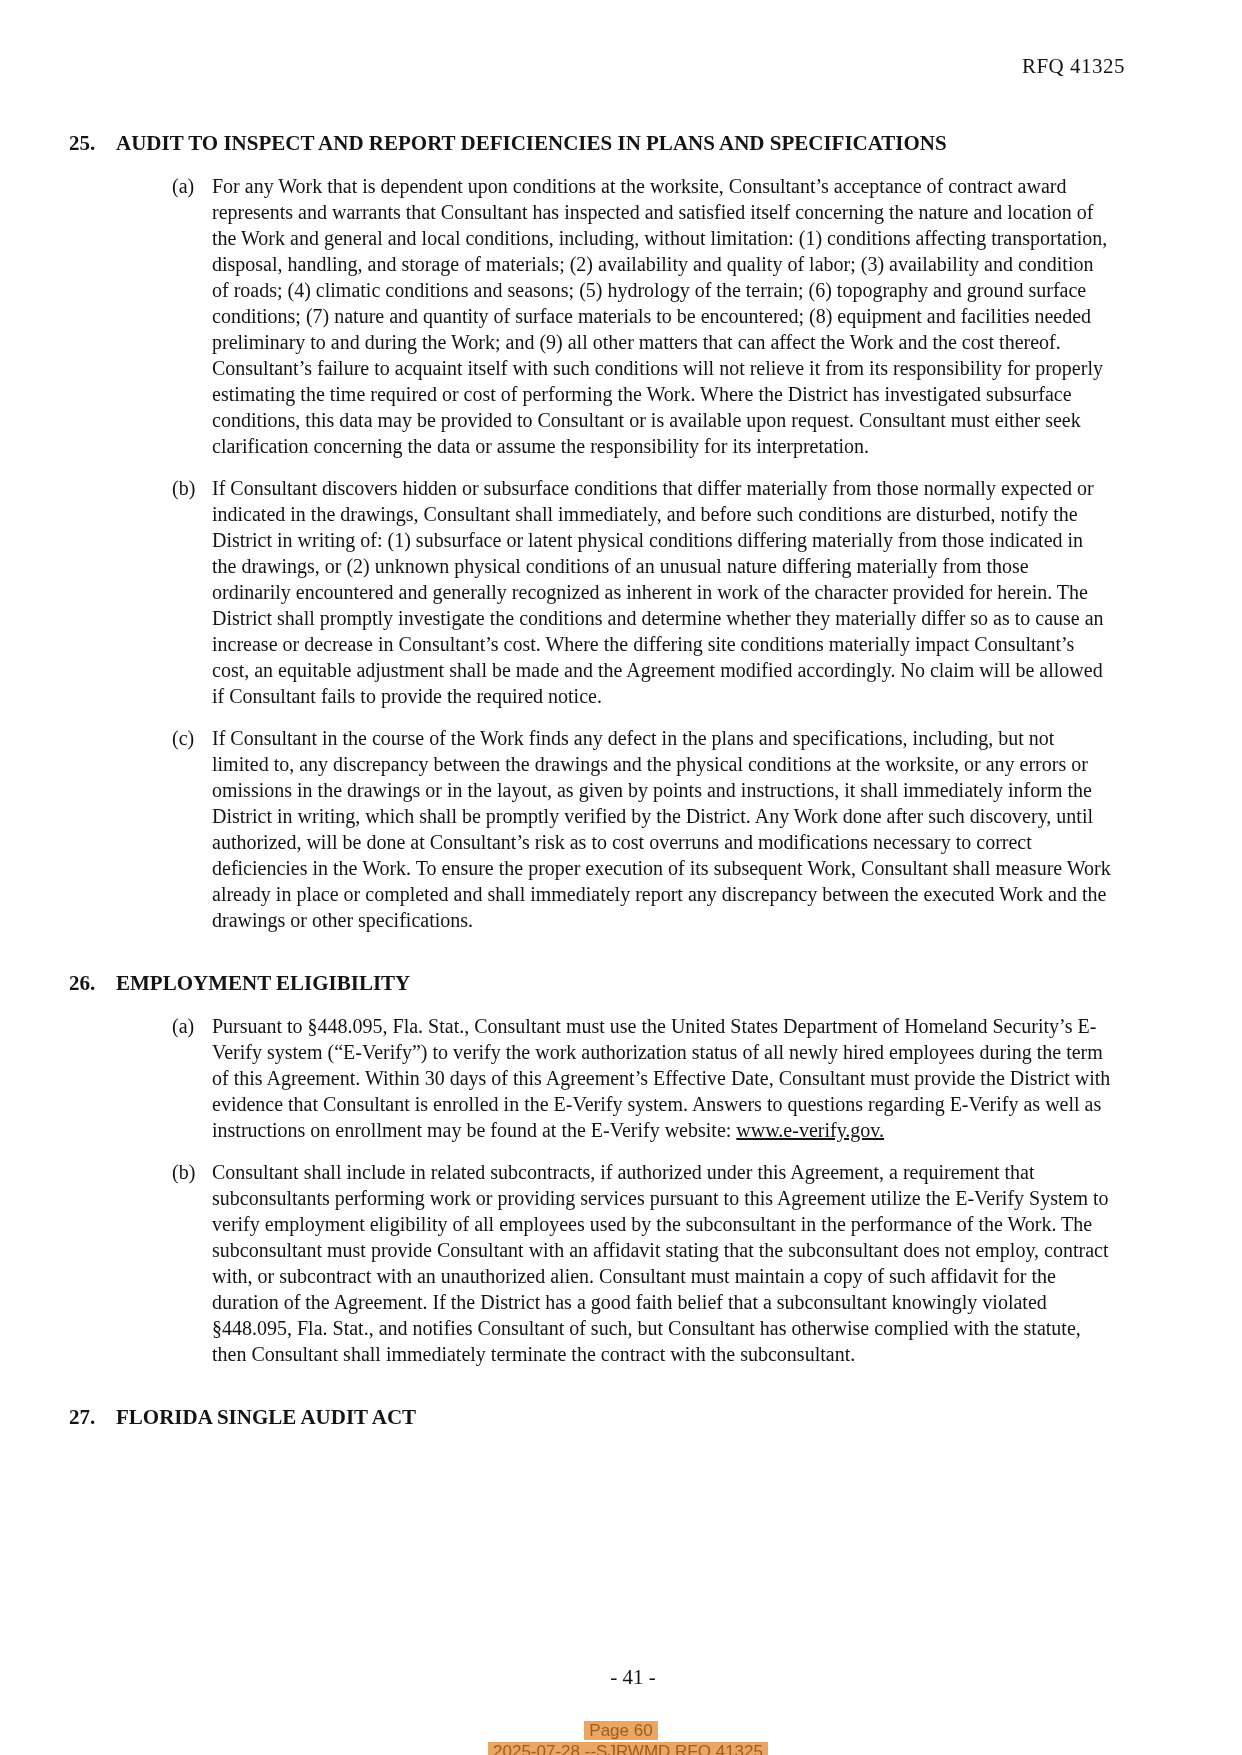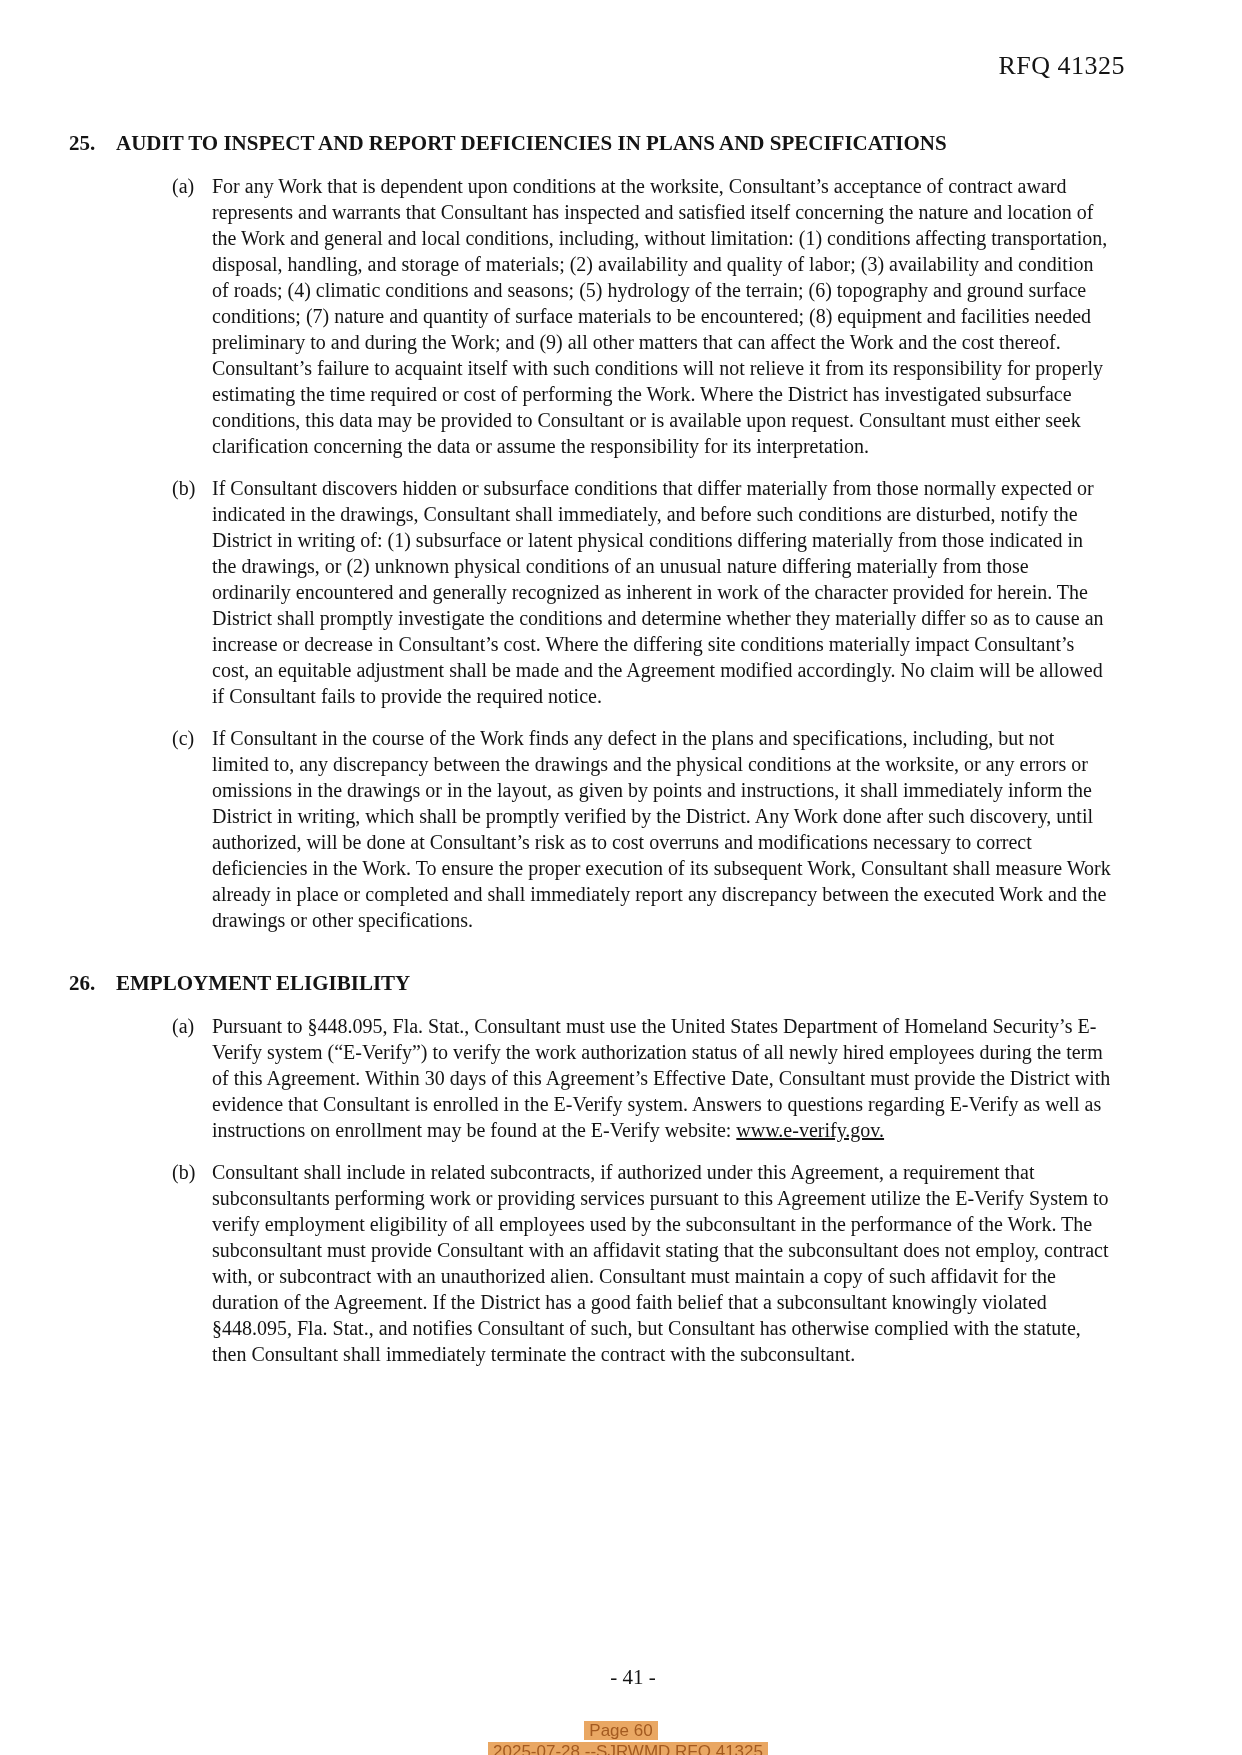--- a/index.html
+++ b/index.html
@@ -14,21 +14,21 @@
     background: #ffffff;
     font-family: "Liberation Serif", serif;
     color: #141414;
     overflow: hidden;
     box-sizing: border-box;
     padding-top: 55px;
   }
   .doc-header {
     text-align: right;
     padding-right: 117px;
-    font-size: 26px;
+    font-size: 21px;
     line-height: 22px;
     height: 22px;
     margin-bottom: 52px;
     letter-spacing: 0.5px;
   }
   .section-heading {
     display: flex;
     margin-left: 69px;
     font-weight: bold;
     font-size: 21px;
@@ -119,20 +119,26 @@
     <div class="para">
       <span class="para-marker">(a)</span>
       <span class="para-text"><span>Pursuant to §448.095, Fla. Stat., Consultant must use the United States Department of Homeland Security’s E-Verify system (“E-Verify”) to verify the work authorization status of all newly hired employees during the term of this Agreement. Within 30 days of this Agreement’s Effective Date, Consultant must provide the District with evidence that Consultant is enrolled in the E-Verify system. Answers to questions regarding E-Verify as well as instructions on enrollment may be found at the E-Verify website: </span><span class="e-verify-link">www.e-verify.gov.</span></span>
     </div>
     <div class="para">
       <span class="para-marker">(b)</span>
       <span class="para-text">Consultant shall include in related subcontracts, if authorized under this Agreement, a requirement that subconsultants performing work or providing services pursuant to this Agreement utilize the E-Verify System to verify employment eligibility of all employees used by the subconsultant in the performance of the Work. The subconsultant must provide Consultant with an affidavit stating that the subconsultant does not employ, contract with, or subcontract with an unauthorized alien. Consultant must maintain a copy of such affidavit for the duration of the Agreement. If the District has a good faith belief that a subconsultant knowingly violated §448.095, Fla. Stat., and notifies Consultant of such, but Consultant has otherwise complied with the statute, then Consultant shall immediately terminate the contract with the subconsultant.</span>
     </div>
   </div>
 
+  <div class="section">
+    <div class="section-heading">
+      <span class="section-number">27.</span>
+      <span class="section-title">FLORIDA SINGLE AUDIT ACT</span>
+    </div>
+  </div>
 
   <div class="footer-page-number">- 41 -</div>
 
   <div class="stamp">
     <span class="stamp-line stamp-line1">Page 60</span><br>
     <span class="stamp-line stamp-line2">2025-07-28 --SJRWMD RFQ 41325</span>
   </div>
 
 </div>
 

